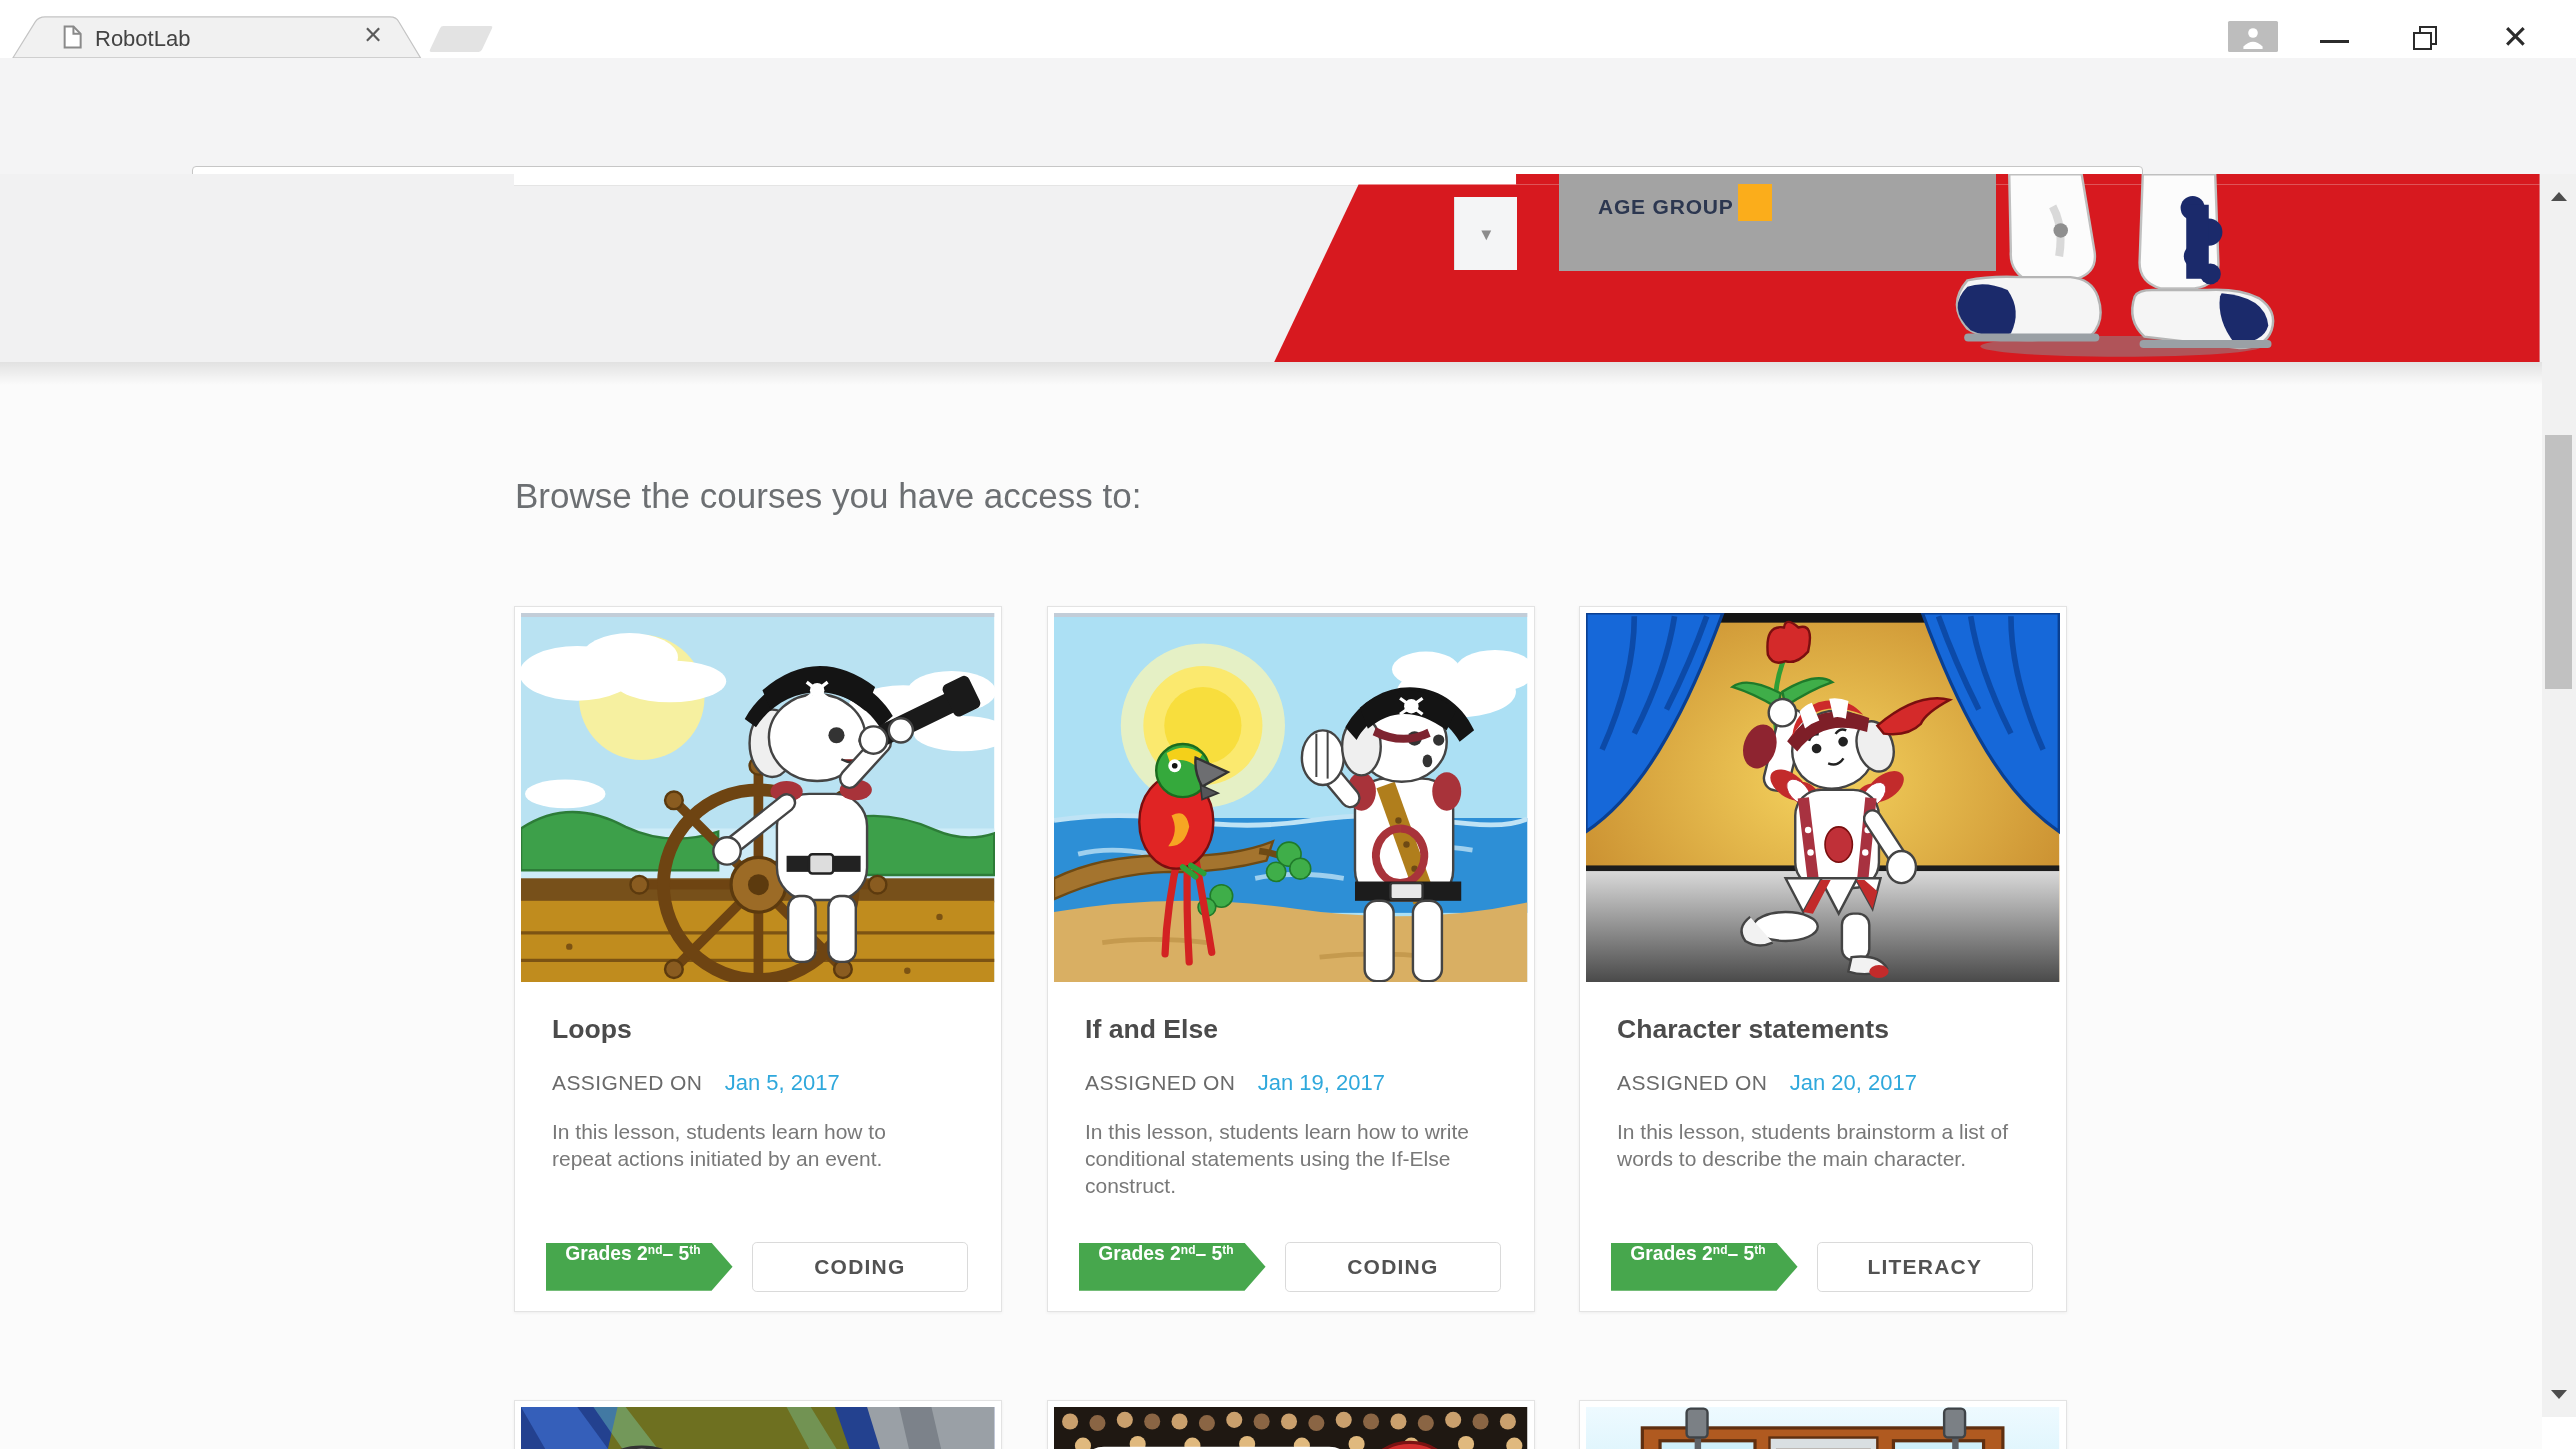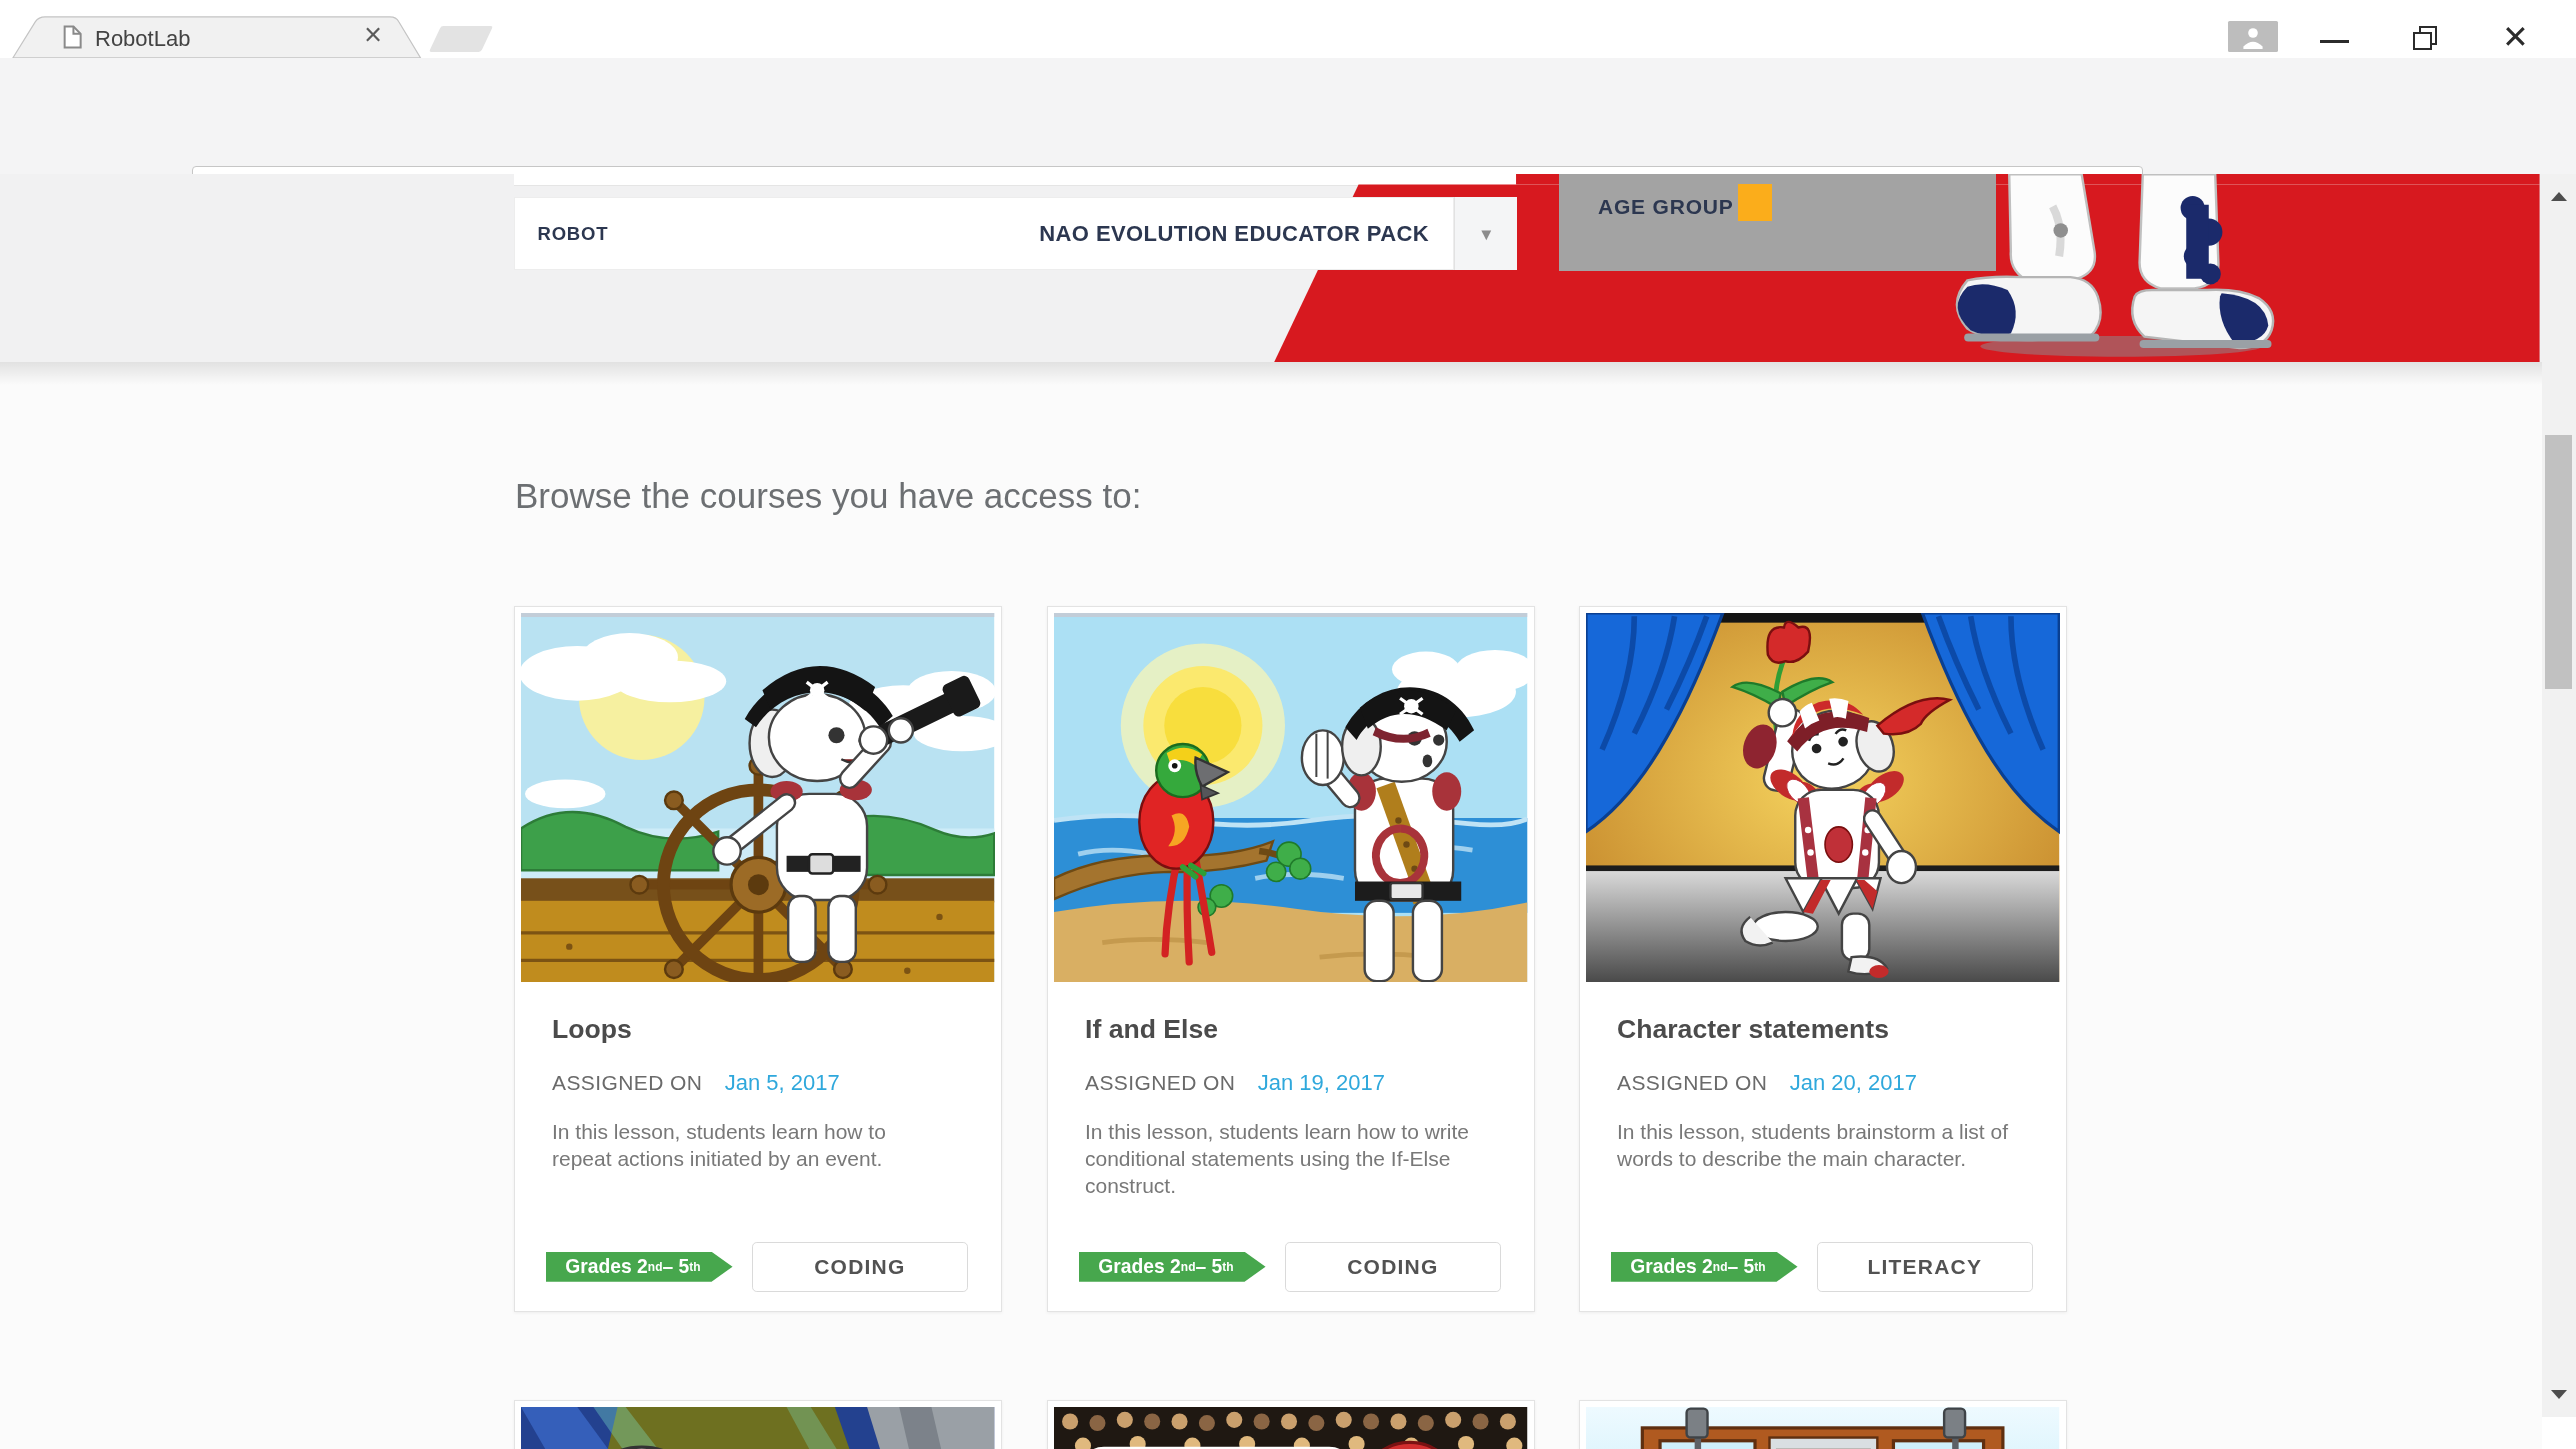--- a/index.html
+++ b/index.html
@@ -53,21 +53,21 @@
   .card{position:absolute;width:488px;background:#fff;border:0.8px solid #e3e3e3;box-shadow:0 0.8px 3.2px rgba(0,0,0,0.06);box-sizing:border-box;}
   .row1 .card{top:244px;height:706px;}
   .card .cimg{position:absolute;left:6.4px;top:6.4px;right:6.4px;height:369px;overflow:hidden;}
   .card .cimg svg{display:block;width:100%;height:100%;}
   .ctitle{position:absolute;left:37px;top:407px;font-size:26.6px;font-weight:bold;color:#4b4b4b;}
   .crow{position:absolute;left:37px;top:463px;font-size:21px;}
   .crow .al{color:#6a6a6a;letter-spacing:0.4px;}
   .crow .date{color:#2fa8dc;margin-left:22.5px;font-size:22px;}
   .cdesc{position:absolute;left:37px;top:511px;width:393px;font-size:21px;line-height:27px;color:#787878;}
   .cfooter{position:absolute;left:31px;bottom:19.3px;display:flex;align-items:center;gap:19.3px;}
-  .badge{height:30px;background:#47a74d;color:#fff;font-size:19.3px;font-weight:bold;display:flex;align-items:center;padding:0 32px 0 19.3px;clip-path:polygon(0 0,calc(100% - 21px) 0,100% 50%,calc(100% - 21px) 100%,0 100%);}
+  .badge{height:48px;background:#47a74d;color:#fff;font-size:19.3px;font-weight:bold;display:flex;align-items:flex-start;padding:0 32px 0 19.3px;clip-path:polygon(0 0,calc(100% - 21px) 0,100% 50%,calc(100% - 21px) 100%,0 100%);}
   .badge sup{font-size:0.62em;}
   .cat-btn{width:216px;height:50px;background:#fff;border:0.8px solid #dadada;border-radius:4.8px;display:flex;align-items:center;justify-content:center;font-size:21px;font-weight:bold;color:#525252;letter-spacing:1.2px;box-sizing:border-box;}
 
   .row2 .card{top:1038px;height:242px;}
   .row2 .cimg{height:209px;}
 
   .c1{left:514px;} .c2{left:1047px;} .c3{left:1579px;}
   .row1,.row2{position:absolute;left:0;top:0;}
 
   
@@ -167,24 +167,20 @@
     <div class="dots">⋮</div>
   </div>
 
   <div class="band">
     <div class="sliver"></div>
     <svg class="red" width="2542" height="188" viewBox="0 0 3158 234">
       <polygon points="1688,13 3158,13 3158,234 1583,234" fill="#d7191f"></polygon>
       <rect x="1884" y="0" width="1274" height="13" fill="#d7191f"></rect>
     </svg>
 
-    <div class="robot-select">
-      <span class="lab">ROBOT</span>
-      <span class="val">NAO EVOLUTION EDUCATOR PACK</span>
-    </div>
     <div class="arrow-cell">
         <span style="transform:scale(0.8)">▼</span>
       </div>
 
     <div class="agegroup">
       <span class="lab">AGE GROUP</span>
       <span class="swatch"></span>
     </div>
 
     <svg class="legs" viewBox="0 0 440 232">

